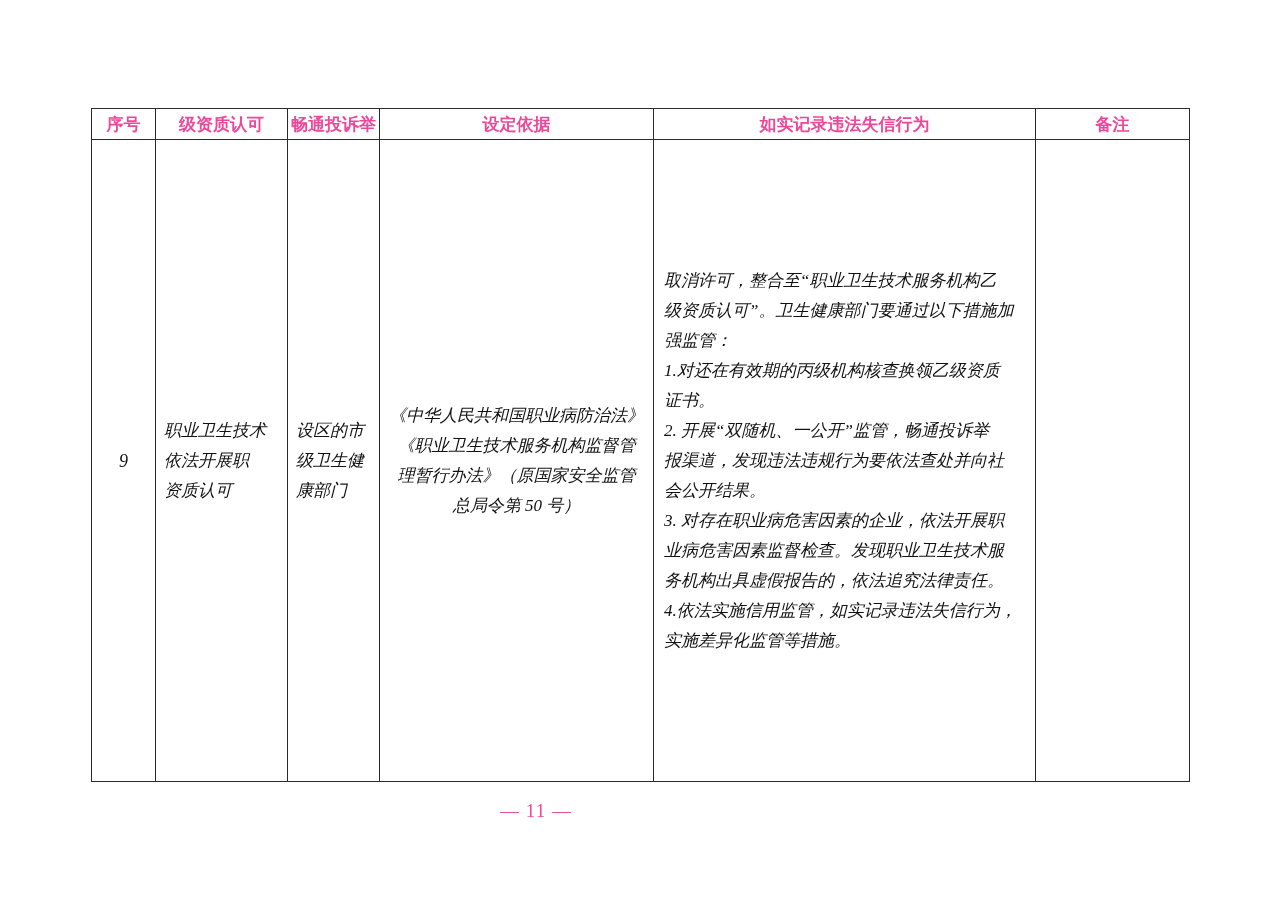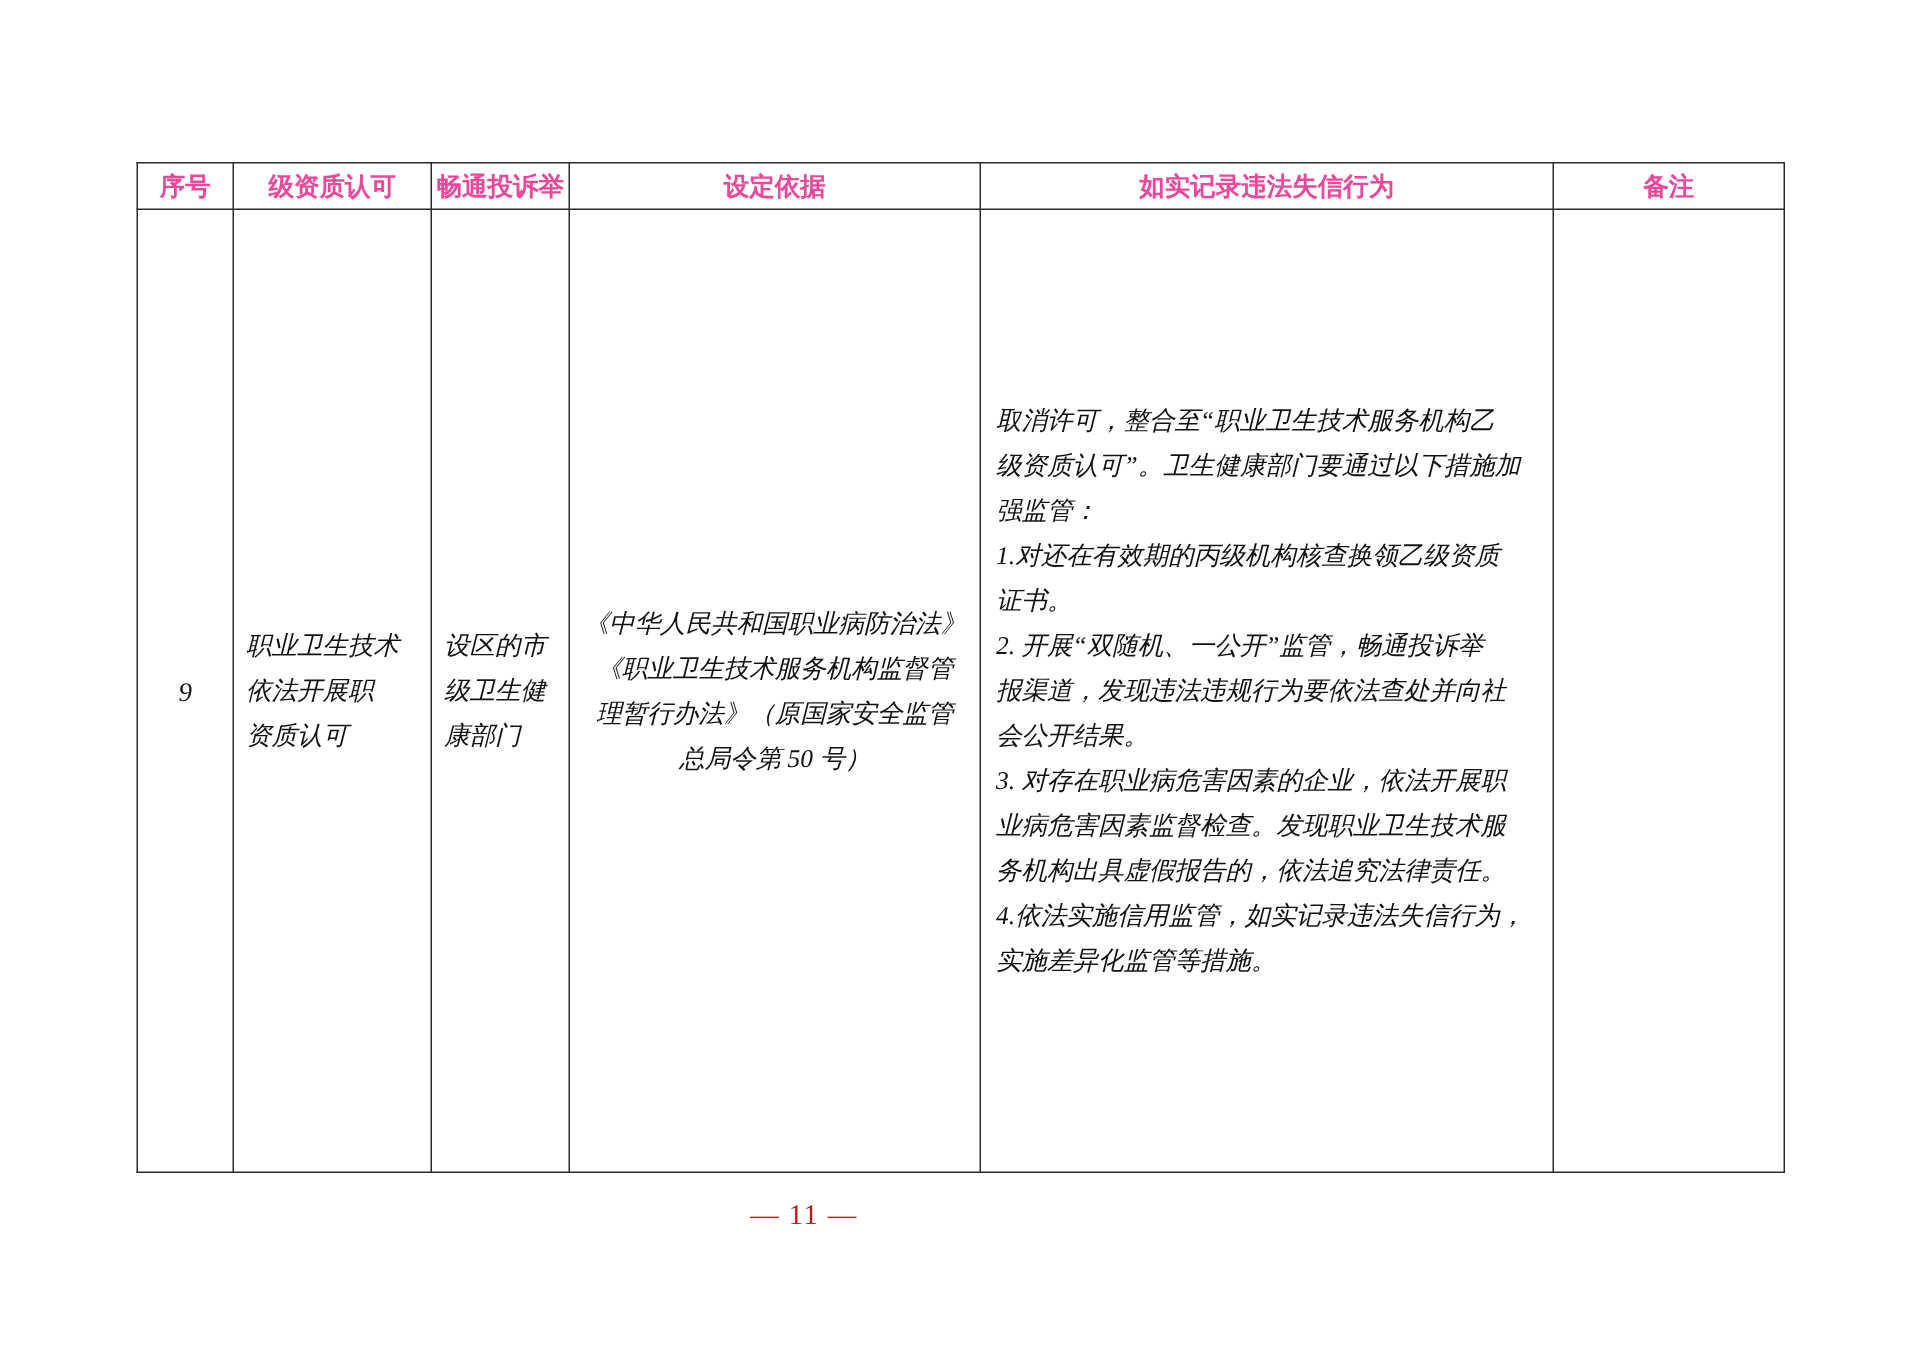--- a/index.html
+++ b/index.html
@@ -70,21 +70,21 @@
     padding: 0;
   }
   .page-number {
     position: absolute;
     top: 800px;
     left: 0;
     width: 1072px;
     text-align: center;
     font-size: 19px;
     letter-spacing: 1px;
-    color: #b91c1c;
+    color: #ec4899;
     font-family: "Liberation Serif", "DejaVu Serif", serif;
   }
 </style>
 </head>
 <body>
 
 <div class="page">
 
   <table class="doc-table">
     <colgroup>

